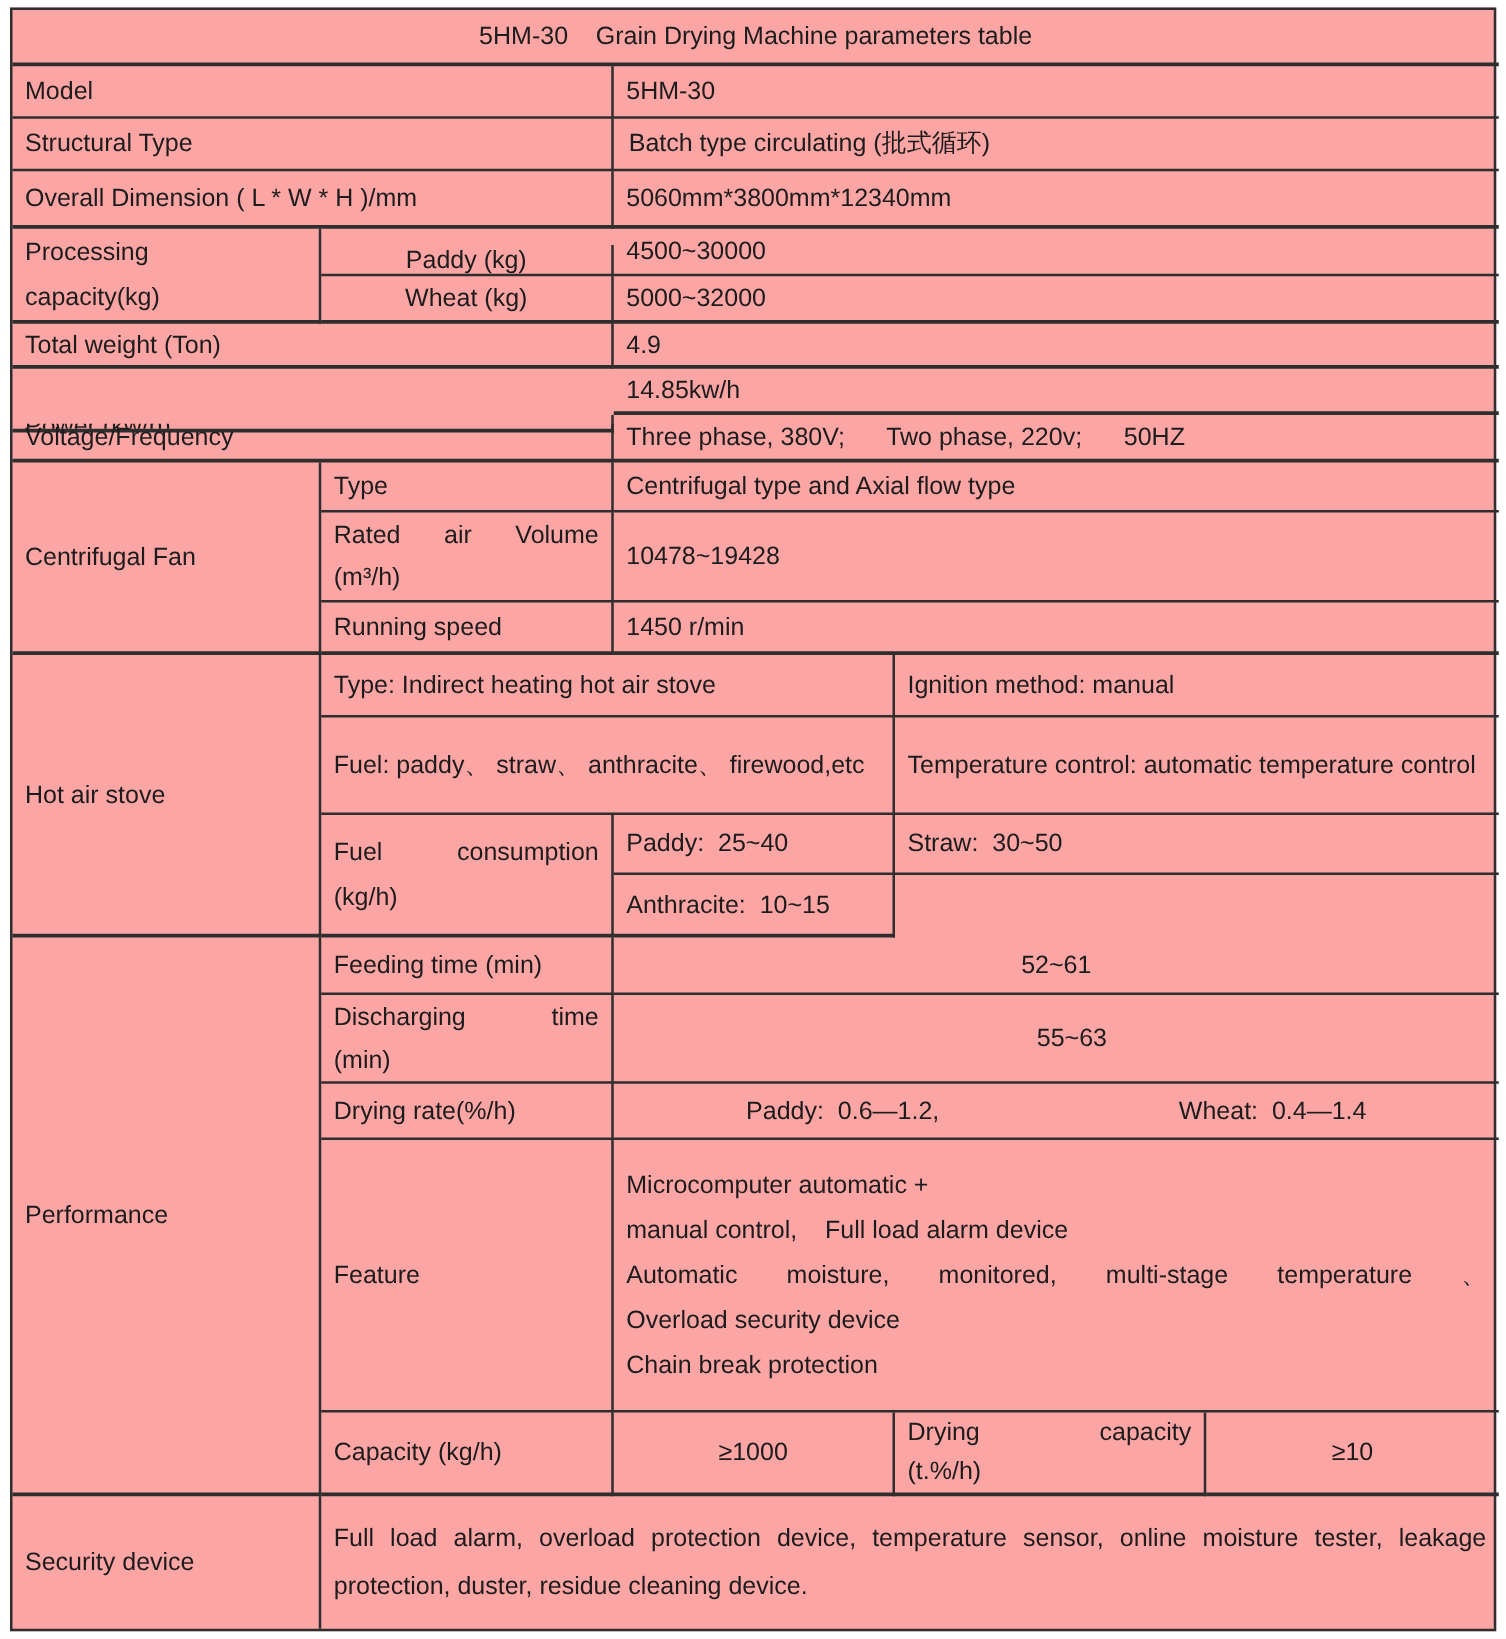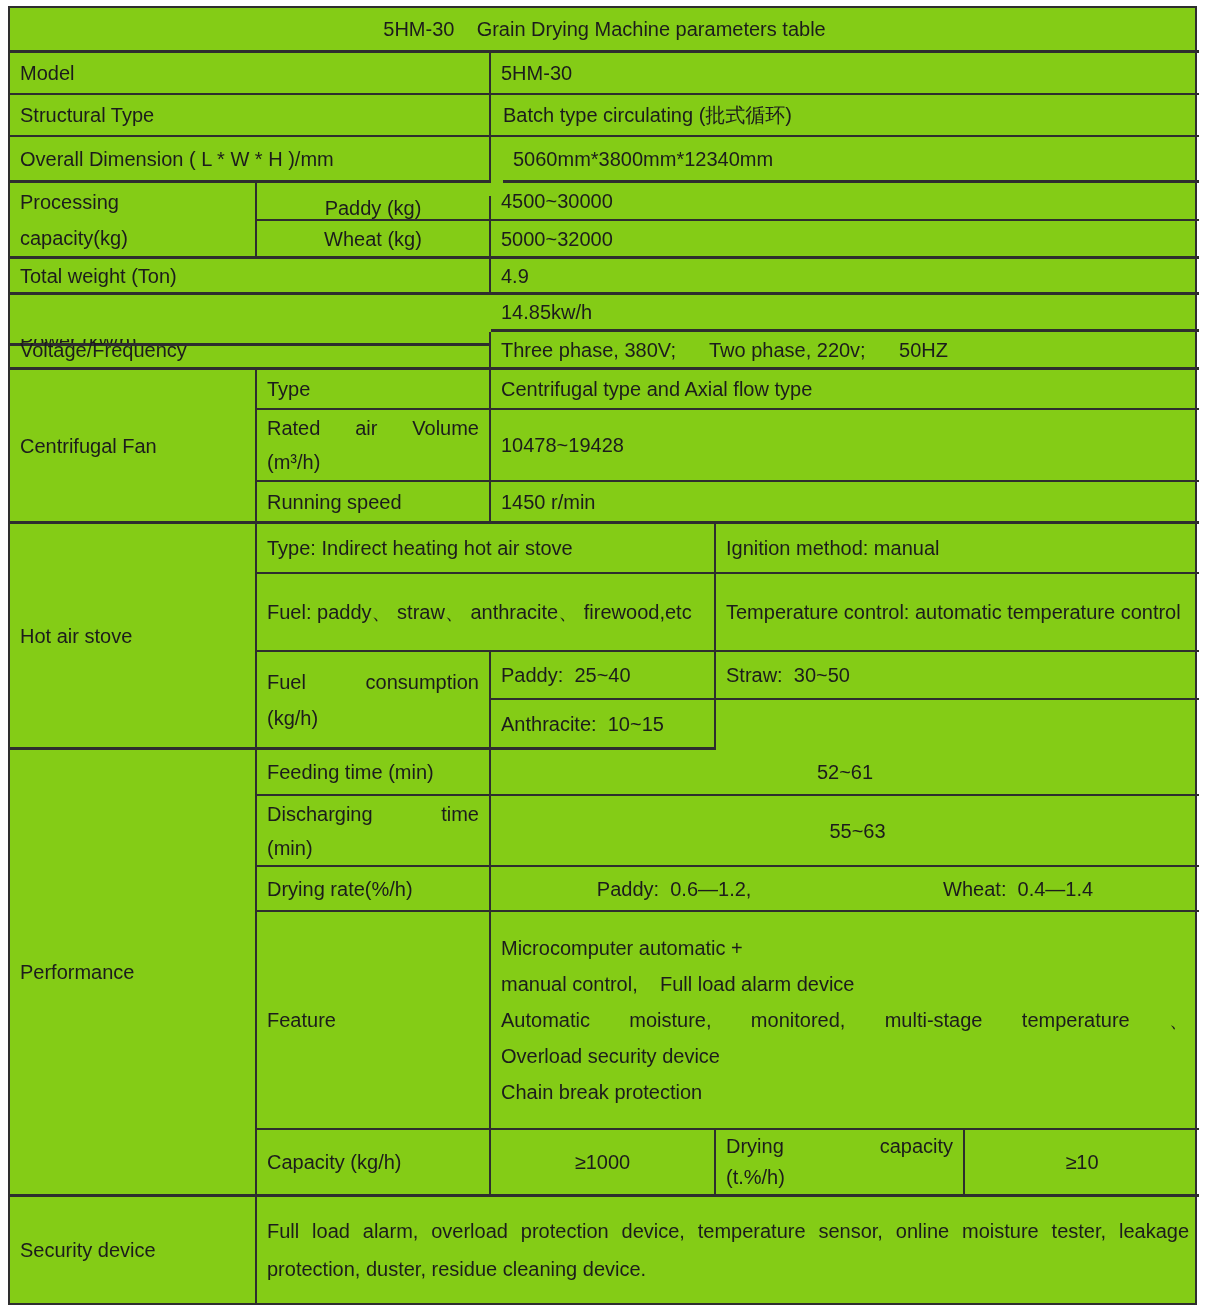--- a/index.html
+++ b/index.html
@@ -8,21 +8,21 @@
     padding:6px 8px;background:#ffffff;
     font-family:"Liberation Sans","DejaVu Sans",sans-serif;
     color:#1c1c1c;
   }
   .tbl{
     display:grid;
     grid-template-columns:247px 234px 225px 249px 234px;
     grid-template-rows:45px 42px 42px 46px 38px 38px 36px 37px 38px 40px 72px 42px 50px 78px 48px 50px 46px 71px 45px 218px 67px 106px;
     border:2px solid #2e2e2e;
     font-size:20px;
-    background:#84cc16;
+    background:#fca5a5;
   }
   .c{
     box-sizing:border-box;
     border-right:2px solid #2e2e2e;
     border-bottom:2px solid #2e2e2e;
     display:flex;align-items:center;
     padding:2px 10px;
     line-height:1.5;
     overflow:hidden;
   }
@@ -50,21 +50,21 @@
 
     <div class="c center thick-b last-c pre title-cell" style="grid-column:1/6;grid-row:1/2;">5HM-30    Grain Drying Machine parameters table</div>
 
     <div class="c" style="grid-column:1/3;grid-row:2/3;">Model</div>
     <div class="c last-c" style="grid-column:3/6;grid-row:2/3;">5HM-30</div>
 
     <div class="c" style="grid-column:1/3;grid-row:3/4;">Structural Type</div>
     <div class="c last-c" style="grid-column:3/6;grid-row:3/4;padding-left:12px;">Batch type circulating (批式循环)</div>
 
     <div class="c thick-b" style="grid-column:1/3;grid-row:4/5;">Overall Dimension ( L * W * H )/mm</div>
-    <div class="c thick-b last-c" style="grid-column:3/6;grid-row:4/5;margin-left:12px;">5060mm*3800mm*12340mm</div>
+    <div class="c thick-b last-c" style="grid-column:3/6;grid-row:4/5;">5060mm*3800mm*12340mm</div>
 
     <div class="c col thick-b lh36" style="grid-column:1/2;grid-row:5/7;">
       <div>Processing</div>
       <div>capacity(kg)</div>
     </div>
     <div class="c center" style="grid-column:2/3;grid-row:5/6;margin-top:13px;">Paddy (kg)</div>
     <div class="c last-c" style="grid-column:3/6;grid-row:5/6;">4500~30000</div>
     <div class="c center thick-b" style="grid-column:2/3;grid-row:6/7;">Wheat (kg)</div>
     <div class="c thick-b last-c" style="grid-column:3/6;grid-row:6/7;">5000~32000</div>
 

